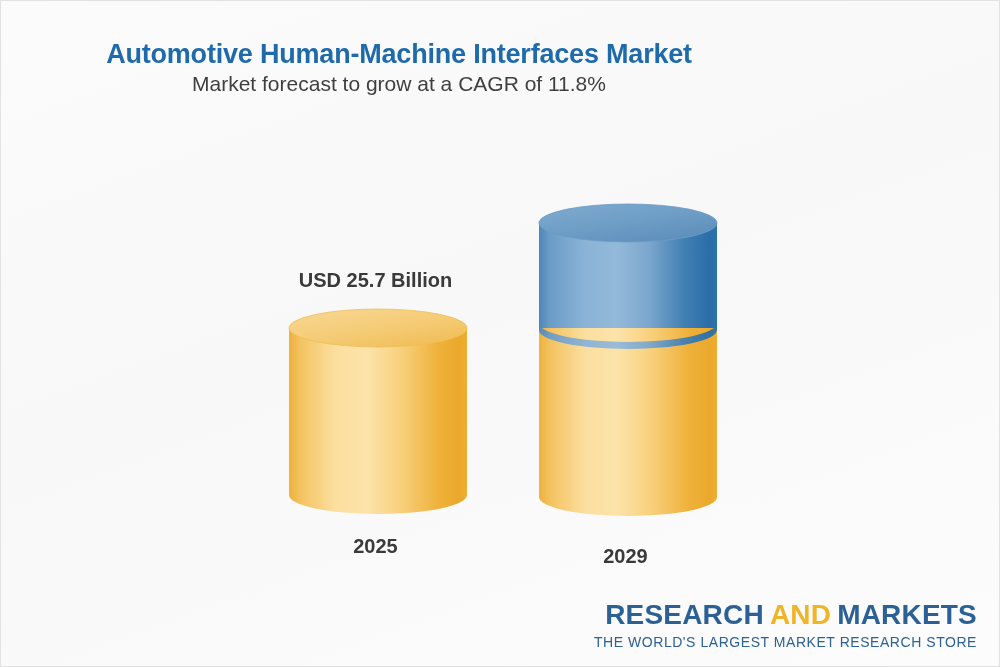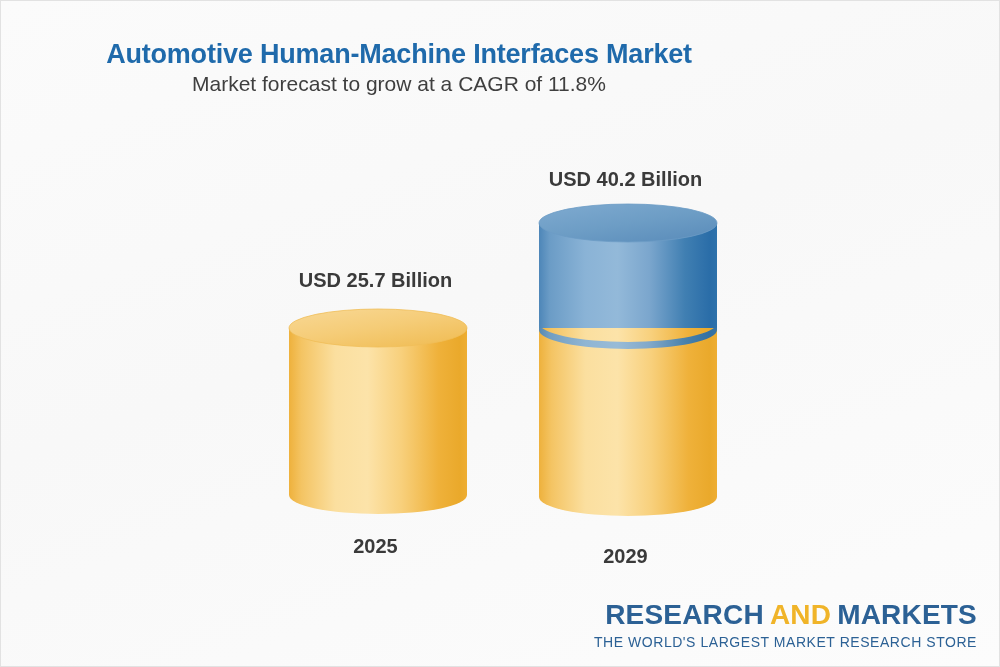--- a/index.html
+++ b/index.html
@@ -180,21 +180,20 @@
           <stop offset="100%" stop-color="#f0bc53"></stop>
         </linearGradient>
       </defs>
       <path d="M6,26 L6,193 A89,19 0 0 0 184,193 L184,26 Z" fill="url(#goldBody)"></path>
       <ellipse cx="95" cy="26" rx="89" ry="19" fill="url(#goldTop)"></ellipse>
       <ellipse cx="95" cy="26" rx="89" ry="19" fill="none" stroke="#f0be58" stroke-width="0.8"></ellipse>
     </svg>
 
     <div class="value-label" style="left:288px; top:268px; width:173px;">USD 25.7 Billion</div>
 
-    <div class="value-label" style="left:538px; top:167px; width:173px;">USD 40.2 Billion</div>
 
     <div class="cat-label" style="left:288px; top:534px; width:173px;">2025</div>
 
     <div class="cat-label" style="left:538px; top:544px; width:173px;">2029</div>
 
   </div>
 
 
   <div id="logo">
     <div id="logo-main">

